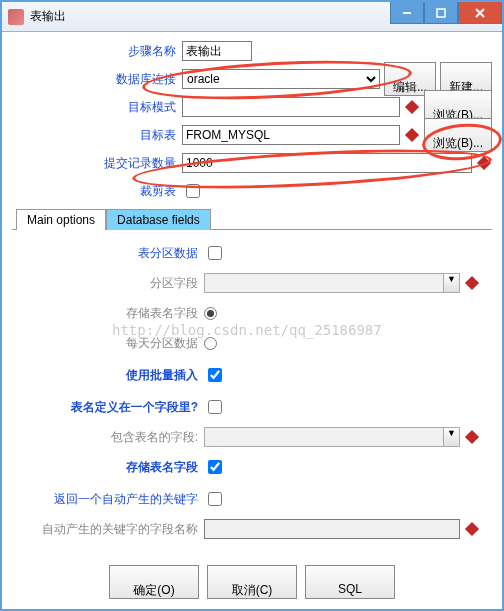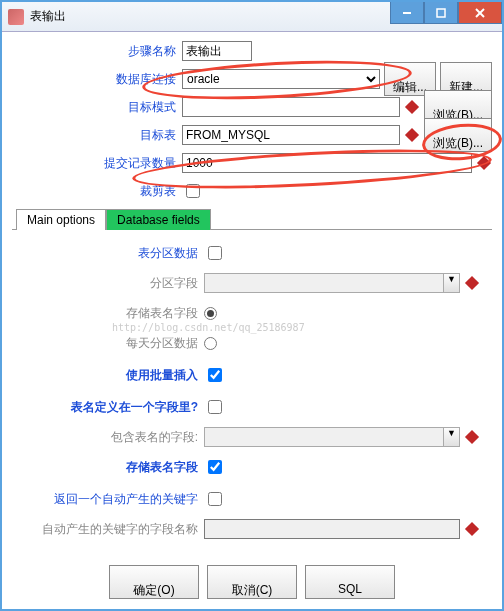--- a/index.html
+++ b/index.html
@@ -66,21 +66,21 @@
   }
   .diamond {
     width:10px; height:10px; transform:rotate(45deg); background:#c02727;
     display:inline-block; margin:0 3px;
   }
   .chk { width:14px; height:14px; }
 
   .tabs { margin-top:0; border-bottom:1px solid #999; display:flex; gap:0; padding-left:4px;}
   .tab {
     border:1px solid #999; border-bottom:none; padding:3px 10px;
-    background:#22c55e; position:relative; top:1px;
+    background:#7dd3fc; position:relative; top:1px;
     cursor:pointer;
   }
   .tab.active { background:#fff; }
 
   .panel { padding:12px 12px 6px 12px; }
   .panel .row { height:22px; margin-bottom:8px;}
   .panel .lbl { width:180px; }
   .radio {
     width:13px; height:13px; border:1px solid #777; border-radius:50%;
     display:inline-block; position:relative; background:#fff;
@@ -96,21 +96,21 @@
   .dropdown-dis .arrow{
     width:16px; height:18px; border-left:1px solid #aaa; text-align:center;
     background:linear-gradient(#fdfdfd,#e0e0e0); font-size:9px;
   }
   .footer {
     position:absolute; bottom:10px; left:0; right:0;
     display:flex; justify-content:center; gap:8px;
   }
   .footer .btn { width:90px; }
   .watermark {
-    position:absolute; top:320px; left:110px; color:#ccc; font-size:10px;
+    position:absolute; top:320px; left:110px; color:#ccc; font-size:14px;
     pointer-events:none; font-family: monospace;
   }
 
   
   .anno {
     position:absolute; border:3px solid #e43; border-radius:50%;
     pointer-events:none;
   }
   .anno1 { top:60px; left:140px; width:270px; height:36px; transform:rotate(-3deg);}
   .anno2 { top:122px; left:420px; width:80px; height:36px; transform:rotate(-5deg);}

